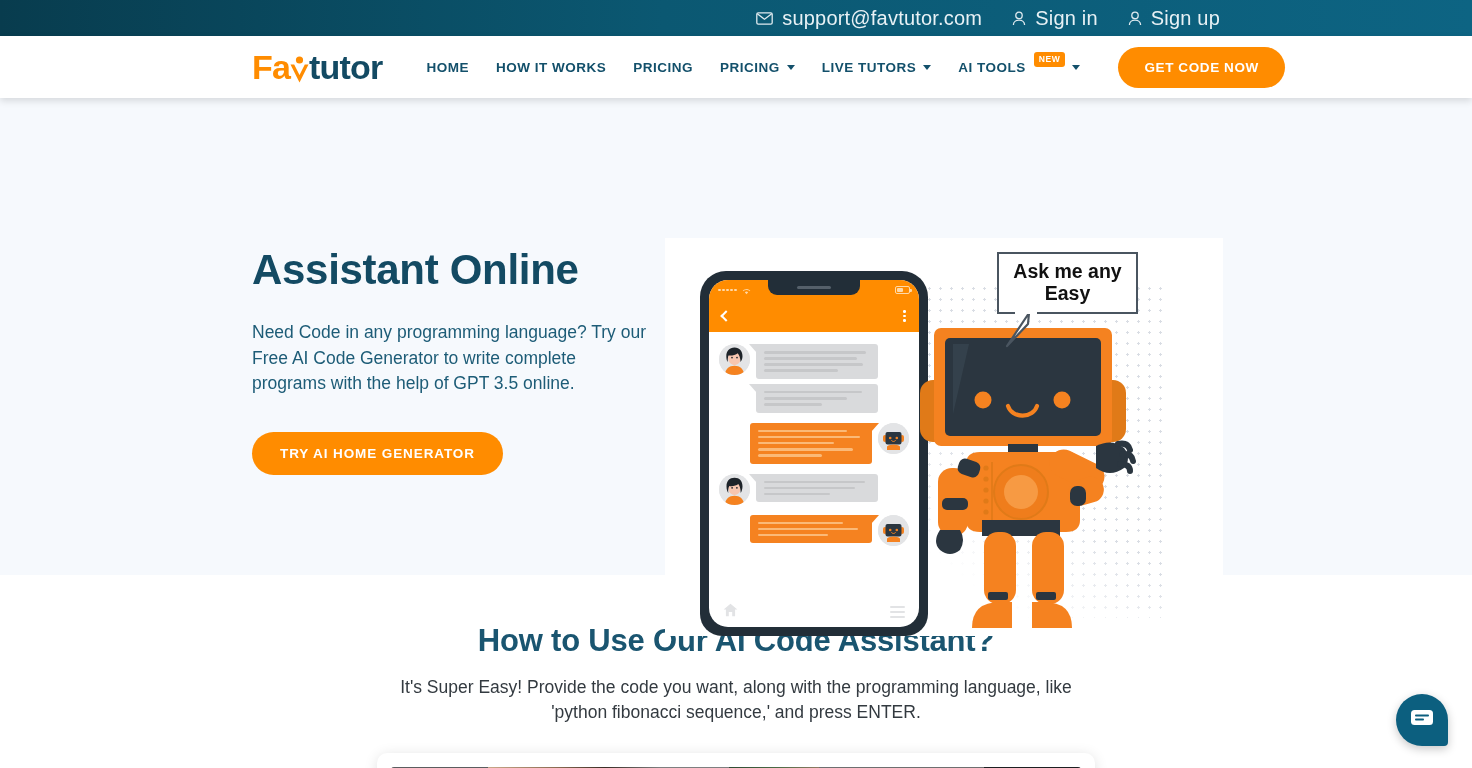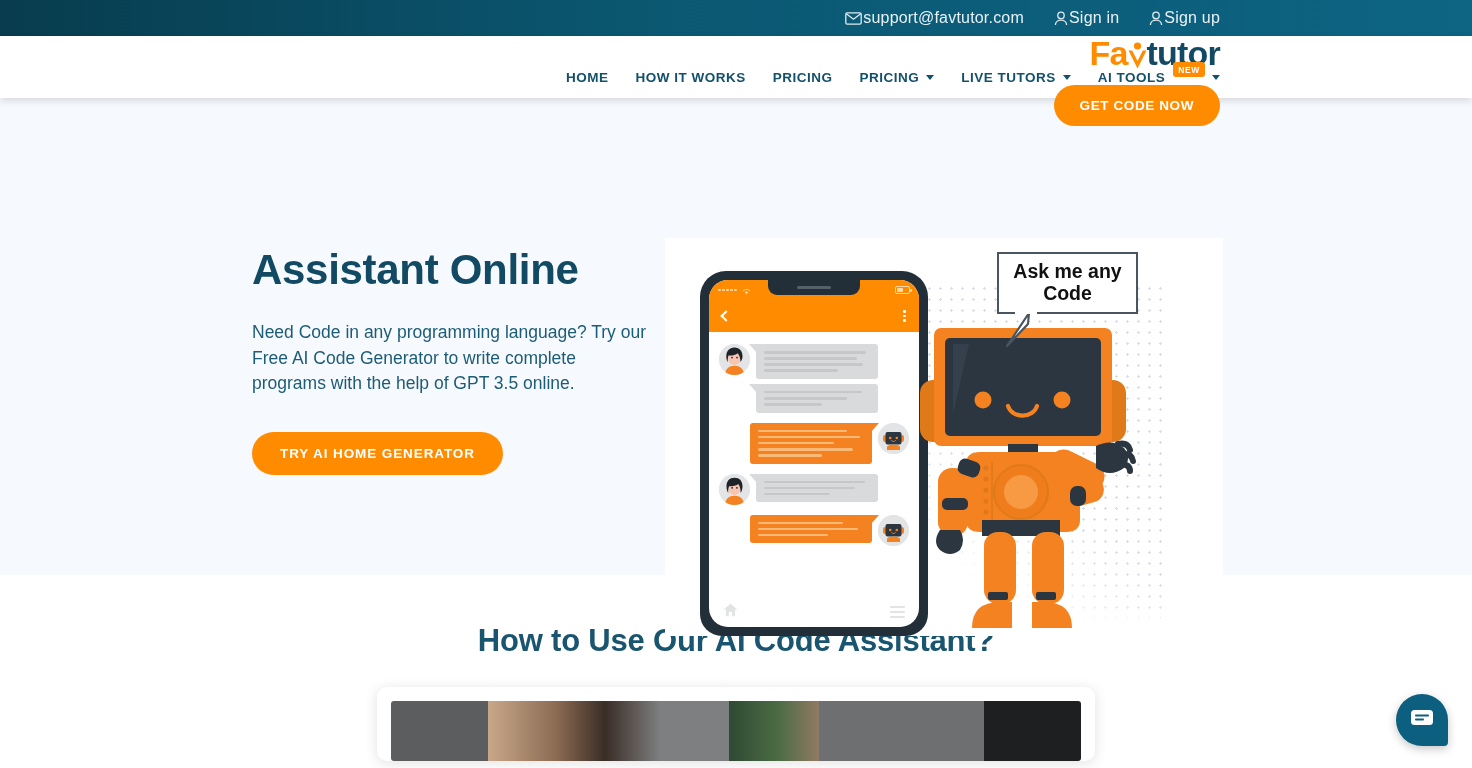--- a/index.html
+++ b/index.html
@@ -14,51 +14,50 @@
   .topbar {
     height: 36px;
     background: linear-gradient(90deg, #083c4e 0%, #0b5872 45%, #0d6483 100%);
     display: flex;
     align-items: center;
     justify-content: flex-end;
     padding-right: 252px;
     gap: 30px;
   }
   .topbar-item {
-    display: flex; align-items: center; gap: 1px;
-    color: #e8f1f5; font-size: 16px; letter-spacing: .2px;
+    display: flex; align-items: center; gap: 9px;
+    color: #e8f1f5; font-size: 20px; letter-spacing: .2px;
     cursor: pointer;
   }
   .topbar-item svg { display: block; }
 
   
   .header {
     height: 62px;
     background: #fff;
     display: flex;
-    align-items: flex-end;
+    align-items: center;
     padding: 0 252px;
     box-shadow: 0 3px 7px rgba(0,0,0,.13);
     position: relative;
     z-index: 5;
-    flex-direction: column;
   }
   .logo { display: flex; align-items: flex-end; cursor: pointer; user-select: none; }
   .logo-fav {
     font-size: 34px; font-weight: 700; color: #ff8c00;
     letter-spacing: -.8px; line-height: 1;
     font-family: "Liberation Sans", sans-serif;
   }
   .logo-person { width: 21px; height: 30px; position: relative; margin: 0 -1px; }
   .logo-tutor {
     font-size: 34px; font-weight: 700; color: #134a63;
     letter-spacing: -.8px; line-height: 1;
   }
 
-  .nav { display: flex; align-items: center; margin-left: 64px; gap: 27px; }
+  .nav { display: flex; align-items: center; margin-left: 44px; gap: 27px; }
   .nav-item {
     display: flex; align-items: center; gap: 5px;
     color: #13506b; font-size: 13.5px; font-weight: 700;
     letter-spacing: .5px; cursor: pointer; white-space: nowrap;
   }
   .caret {
     width: 0; height: 0;
     border-left: 4.5px solid transparent;
     border-right: 4.5px solid transparent;
     border-top: 5.5px solid #13506b;
@@ -533,32 +532,33 @@
         <rect x="64" y="204" width="32" height="72" rx="14" fill="#f58220"></rect>
         <rect x="112" y="204" width="32" height="72" rx="14" fill="#f58220"></rect>
         <rect x="68" y="264" width="20" height="8" rx="2" fill="#2b3640"></rect>
         <rect x="116" y="264" width="20" height="8" rx="2" fill="#2b3640"></rect>
 
         <path d="M52 300 q0-26 28-26 h12 v26 z" fill="#f58220"></path>
         <path d="M152 300 q0-26-28-26 h-12 v26 z" fill="#f58220"></path>
       </svg>
     </div>
 
-    <div class="speech">Ask me any Code</div>
+    <div class="speech">Ask me any Easy</div>
     <div class="speech-tail">
       <svg width="40" height="40" viewBox="0 0 40 40">
         <path d="M24 1 L2 34 L23 12 Z" fill="#fff" stroke="#4a5560" stroke-width="2.2" stroke-linejoin="round"></path>
         <rect x="10" y="-2" width="22" height="4" fill="#fff"></rect>
       </svg>
     </div>
   </div>
 </section>
 
 <section class="howto">
   <h2 class="howto-title">How to Use Our AI Code Assistant?</h2>
+  <p class="howto-sub">It's Super Easy! Provide the code you want, along with the programming language, like 'python fibonacci sequence,' and press ENTER.</p>
   <div class="video-card">
     <div class="video-thumb">
       
     </div>
   </div>
 </section>
 
 <div class="chat-widget">
   <span>
     <svg width="24" height="20" viewBox="0 0 24 20">

